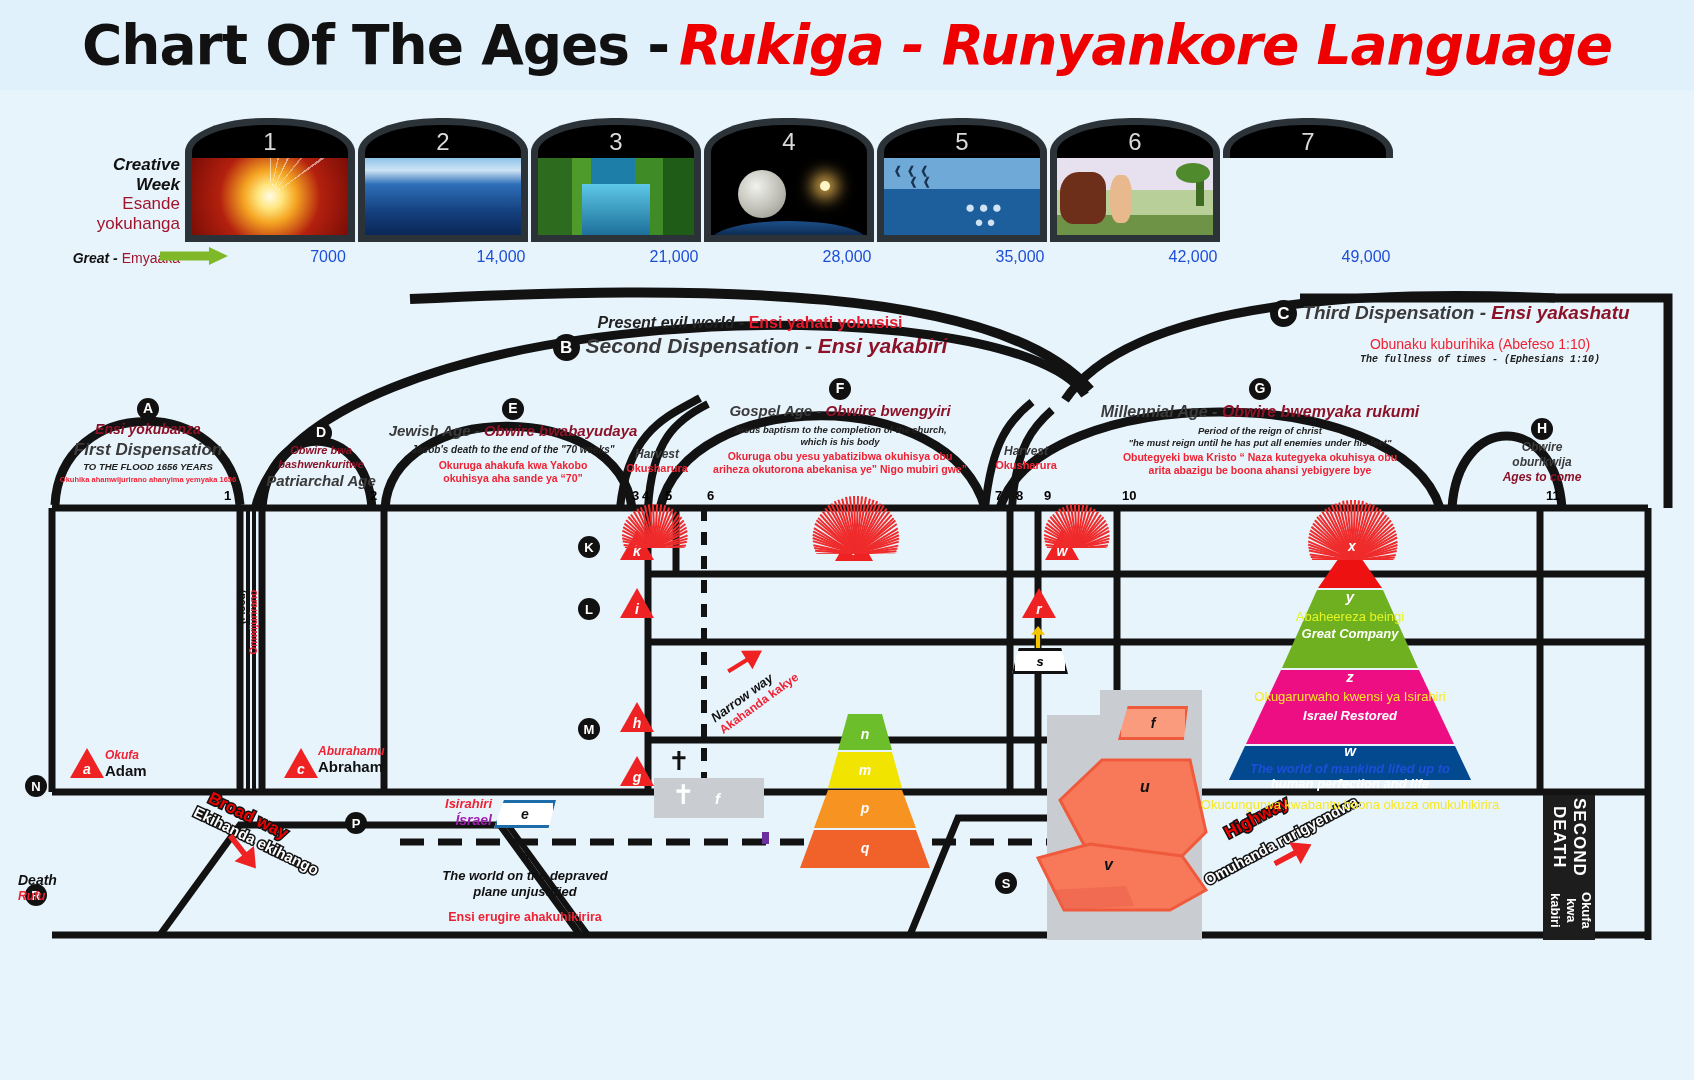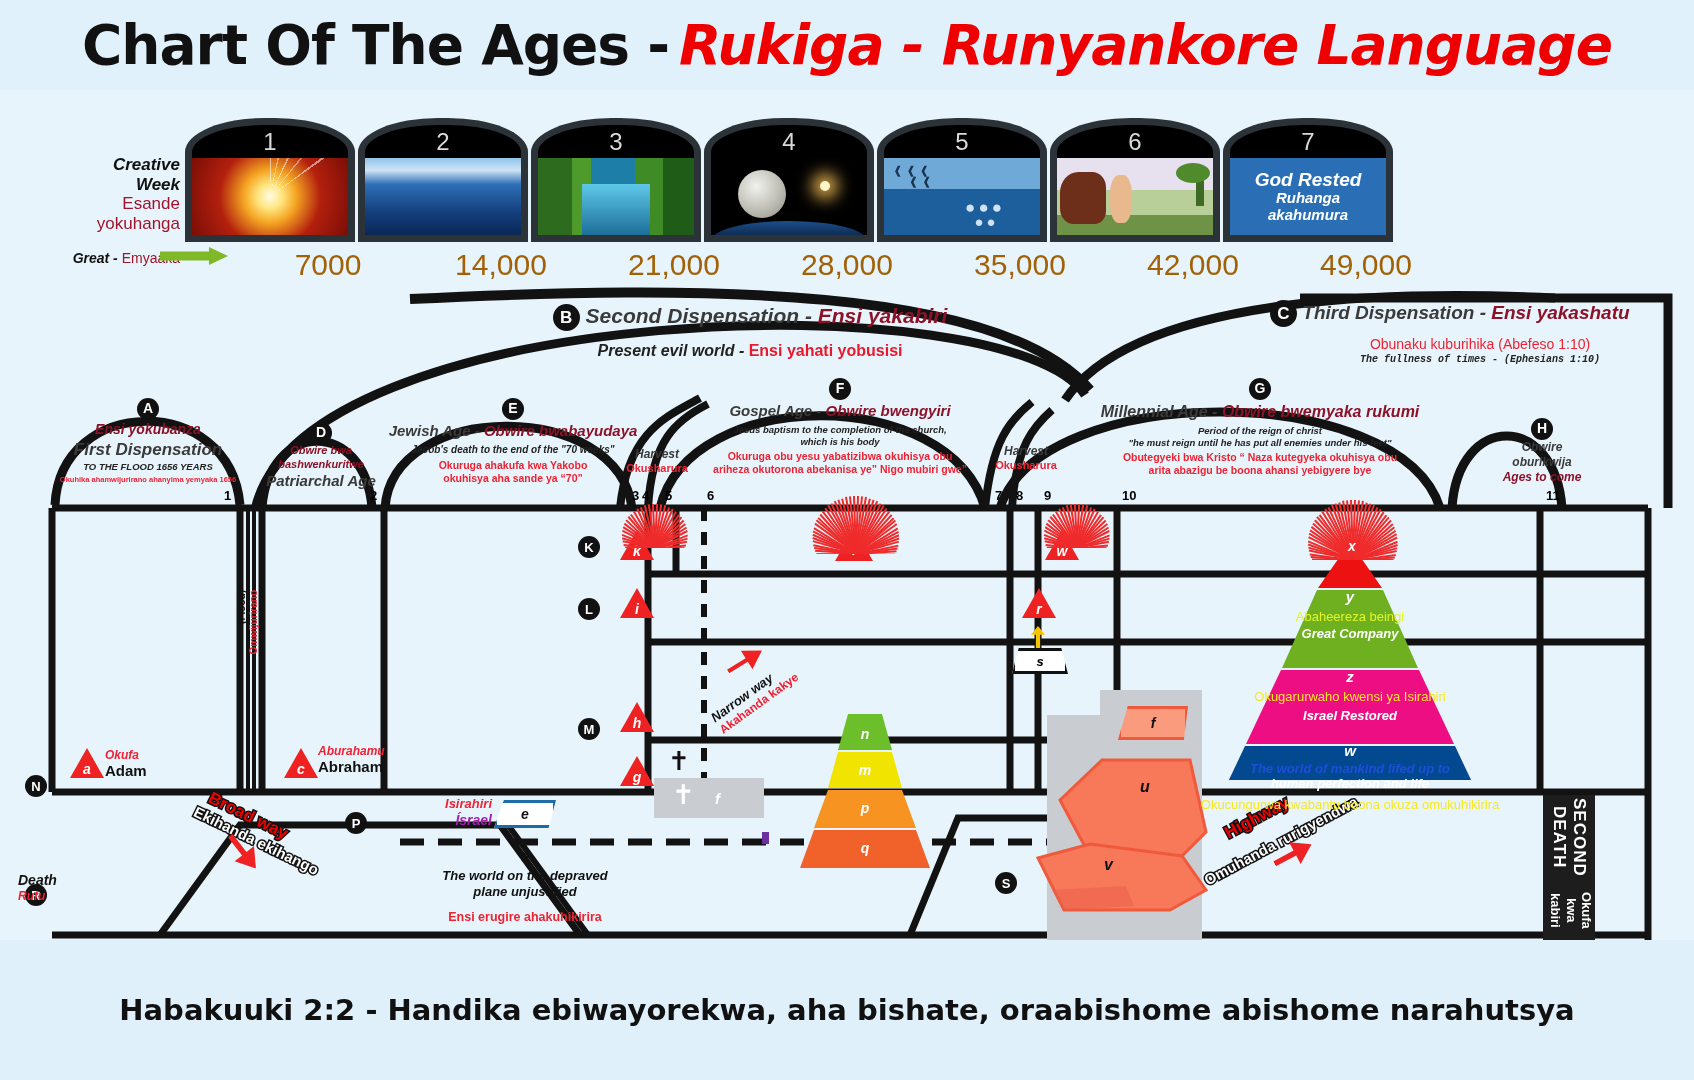--- a/index.html
+++ b/index.html
@@ -62,21 +62,21 @@
   .rested .sm { font-size: 15px; font-weight:bold; font-style: italic; }
 
   #years-label { left: 40px; top: 250px; width: 140px; text-align: right; font-size: 14px;}
   #years-label .en { font-weight: bold; font-style: italic; color: #111; }
   #years-label .loc { color: #a0142b; }
   #years-arrow {
     left: 160px; top: 247px; width: 68px; height: 18px;
     background: #7fb928;
     clip-path: polygon(0 25%, 72% 25%, 72% 0, 100% 50%, 72% 100%, 72% 75%, 0 75%);
   }
-  .year-tick { font-size: 30px; color: #a16207; text-align: center; width: 170px; }
+  .year-tick { font-size: 16px; color: #1d4ed8; text-align: center; width: 170px; }
 
   
   .arch-label { text-align: center; line-height: 1.25; }
   .circ {
     display: inline-flex; align-items:center; justify-content:center;
     width: 22px; height: 22px; border-radius: 50%;
     background: #111; color: #fff; font-weight: bold; font-size: 14px;
     font-style: normal;
     vertical-align: middle;
   }
@@ -212,25 +212,20 @@
         <div style="position:absolute;left:2%;top:18%;width:46px;height:52px;background:#6e2f1a;
           border-radius:40% 30% 25% 30%;"></div>
         <div style="position:absolute;left:34%;top:22%;width:22px;height:48px;background:#e8b98c;border-radius:40%;"></div>
         <div style="position:absolute;right:6%;top:10%;width:8px;height:40px;background:#3d6b22;"></div>
         <div style="position:absolute;right:2%;top:6%;width:34px;height:20px;background:#4f8a2c;border-radius:50%;"></div>
       </div>
     </div>
 
     <div class="day-panel">
       <div class="day-arch">7</div>
-      <div class="day-img rested">
-        <div class="big">God Rested</div>
-        <div class="sm">Ruhanga</div>
-        <div class="sm">akahumura</div>
-      </div>
     </div>
   </div>
 
   <div class="abs" id="years-label">
     <span class="en">Great - </span><span class="loc">Emyaaka</span>
   </div>
   <div class="abs" id="years-arrow"></div>
   <div class="abs" style="left:243px; top:248px; display:flex; gap:3px;">
     <div class="year-tick">7000</div>
     <div class="year-tick">14,000</div>
@@ -310,26 +305,26 @@
 
       <path d="M370 655 L 418 538 L 600 538 L 632 655" transform="translate(540,0)"></path>
       <path d="M600 538 L 632 655" transform="translate(552,0)" stroke-width="6"></path>
     </g>
     <g stroke="#121212" stroke-width="7" stroke-dasharray="24 14" fill="none">
       <line x1="400" y1="562" x2="1120" y2="562"></line>
     </g>
   </svg>
 
   <div class="abs arch-label" style="left:400px; top:303px; width:700px;">
+    <div style="font-size:16px; margin-top:10px;">
+      <span class="sub-en">Present evil world - </span><span class="sub-loc">Ensi yahati yobusisi</span>
+    </div>
     <div style="font-size:21px;">
       <span class="circ big">B</span>
       <span class="hdr-en">Second Dispensation - </span><span class="hdr-loc">Ensi yakabiri</span>
-    </div>
-    <div style="font-size:16px; margin-top:10px;">
-      <span class="sub-en">Present evil world - </span><span class="sub-loc">Ensi yahati yobusisi</span>
     </div>
   </div>
 
   <div class="abs arch-label" style="left:1270px; top:300px; width:420px; text-align:left;">
     <div style="font-size:19px;">
       <span class="circ big">C</span>
       <span class="hdr-en">Third Dispensation -  </span><span class="hdr-loc">Ensi yakashatu</span>
     </div>
     <div style="font-size:14px; margin-top:9px; text-align:center; color:#ef2233;">Obunaku kuburihika (Abefeso 1:10)</div>
     <div style="font-size:10px; margin-top:0; text-align:center;font-family:Liberation Mono, monospace;" class="sub-en">The fullness of times - (Ephesians 1:10)</div>
@@ -762,17 +757,14 @@
     <div class="lbl-en-it" style="font-size:13px; color:#111; margin-top:2px;">The world on the depraved</div>
     <div class="lbl-en-it" style="font-size:13px; color:#111;">plane unjustified</div>
     <div style="font-size:12.5px; color:#ef2233; font-weight:bold; margin-top:8px;">Ensi erugire ahakuhikirira</div>
   </div>
 
   <div class="abs" style="left:18px; top:872px; width:62px; text-align:left; line-height:1.2;">
     <div class="lbl-en-it" style="font-size:14px; color:#111;">Death</div>
     <div style="font-size:12px; color:#ef2233; font-weight:bold; font-style:italic;">Rufu</div>
   </div>
 
-  <div class="abs" id="footer">
-    <span>Habakuuki 2:2 -  Handika ebiwayorekwa, aha bishate, oraabishome abishome narahutsya</span>
-  </div>
 
 </div>
 
 </body></html>

